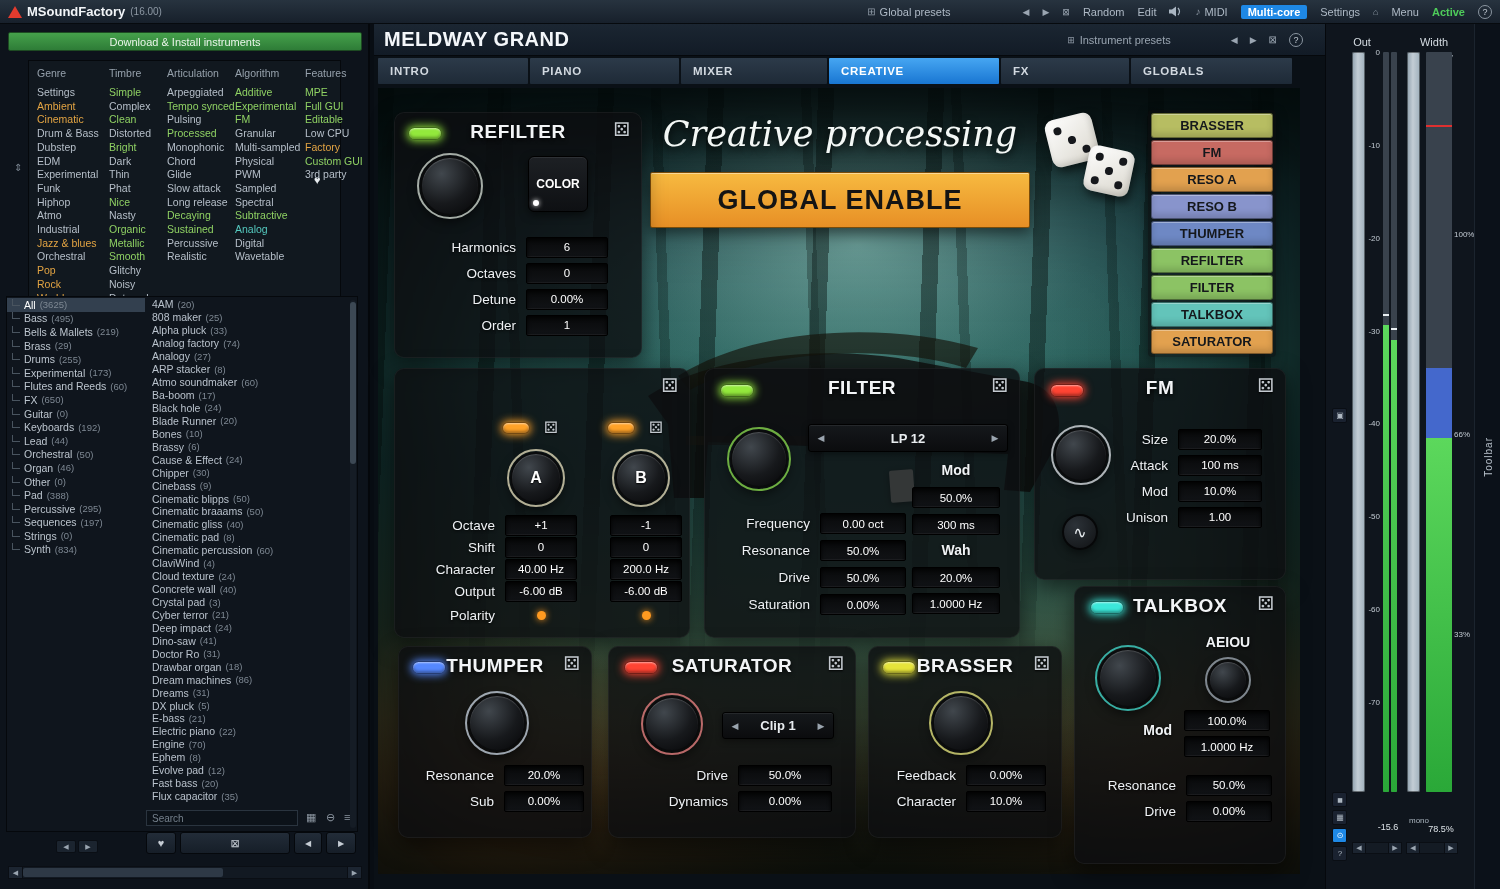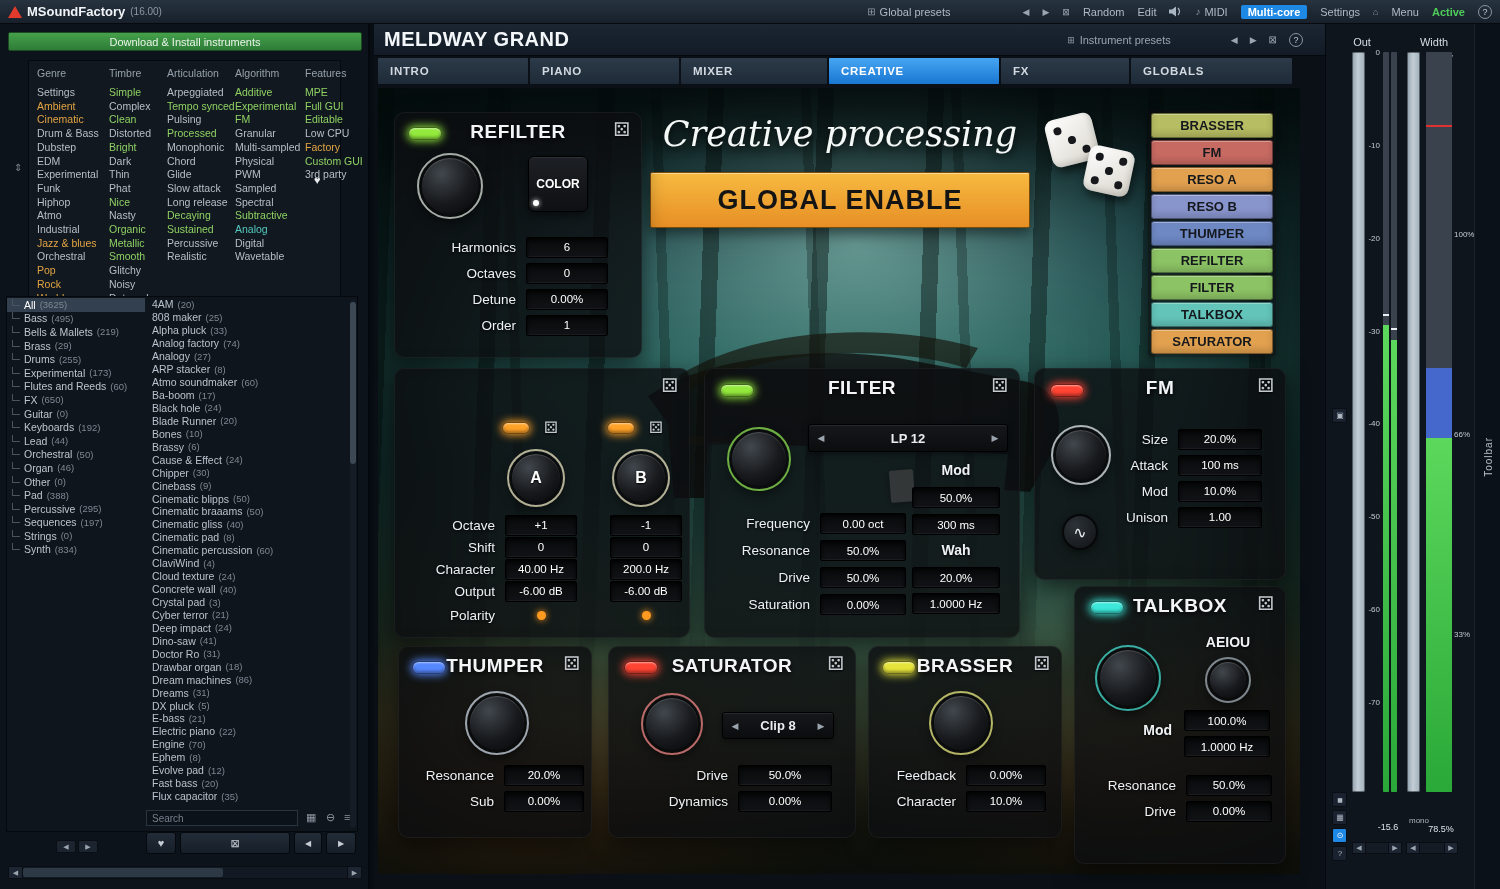--- a/index.html
+++ b/index.html
@@ -907,21 +907,21 @@
     </div>
 </div>
 
 <div class="panel" style="left:608px;top:646px;width:248px;height:192px">
   <span class="led" style="left: 16px; top: 15px; --led: #ff4433;"></span>
   <div class="ptitle">SATURATOR</div>
   <span class="dice" style="right:12px;top:8px">⚄</span>
   <div class="knob" style="left:36px;top:50px;--ks:56px;--ring:#e48080"></div>
   <div class="dd" style="left:114px;top:66px;width:112px;height:27px">
     <span class="arr">◀</span>
-    <span class="dlabel">Clip 8</span>
+    <span class="dlabel">Clip 1</span>
     <span class="arr">▶</span>
   </div>
   <div class="rows" style="left:24px;top:116px;width:200px;--fw:94px">
 
       <div class="prow">
         <span class="plabel">Drive</span>
         <span class="pfield">50.0%</span>
       </div>
 
       <div class="prow">

